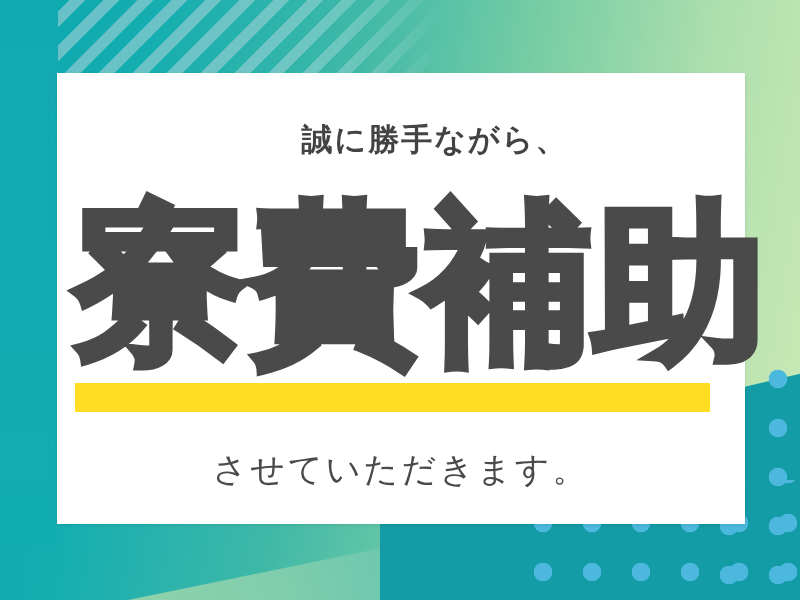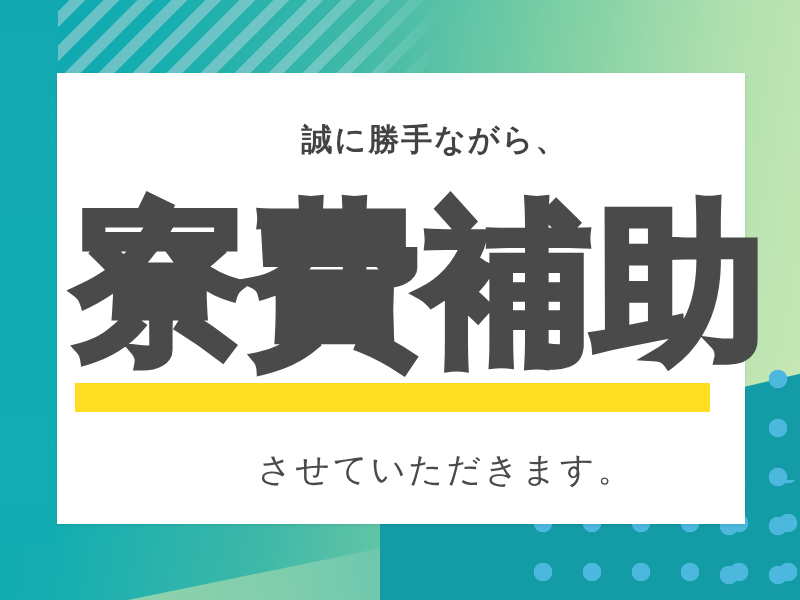--- a/index.html
+++ b/index.html
@@ -195,21 +195,20 @@
     position: absolute;
     left: 0;
     top: 374px;
     width: 688px;
     text-align: center;
     font-size: 34px;
     font-weight: 400;
     letter-spacing: 3px;
     color: #4a4a4a;
     white-space: nowrap;
-    margin-left: 45px;
   }
 </style>
 </head>
 <body>
 
 <div id="stage">
 
   <div class="bg-base"></div>
   <div class="bg-stripes"></div>
   <div class="bg-left-band"></div>

